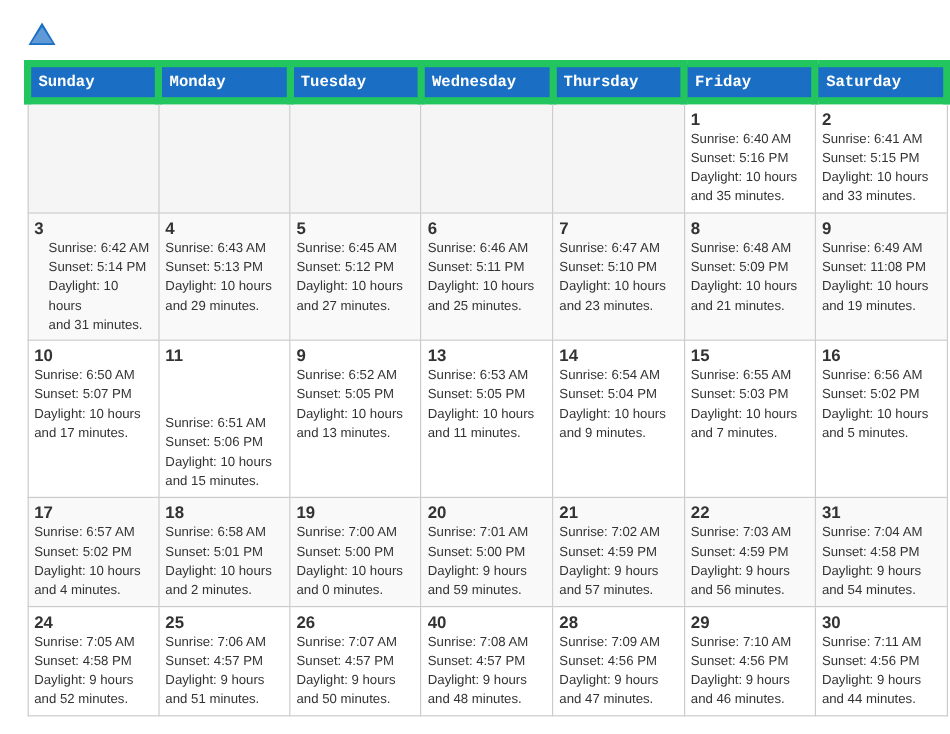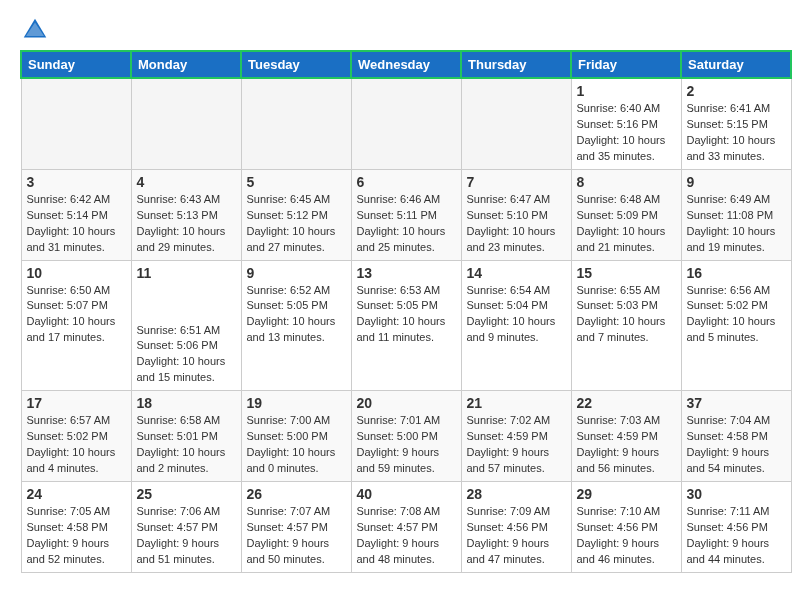--- a/index.html
+++ b/index.html
@@ -13,21 +13,21 @@
     .logo-blue { font-size: 18px; font-weight: bold; color: #1a6fc4; }
     .logo-icon { width: 30px; height: 30px; margin-right: 4px; }
     
     .title-section { text-align: right; }
     .month-title { font-size: 36px; font-weight: bold; color: #333; }
     .location { font-size: 16px; color: #555; }
     
     .calendar { width: 100%; border-collapse: collapse; margin: 0 10px; }
     .calendar-wrapper { padding: 0 10px 10px 10px; }
     
-    .calendar th { background: #1a6fc4; color: #fff; text-align: left; padding: 5px 6px; font-size: 13px; border: 2px solid #22c55e; }
+    .calendar th { background: #1a6fc4; color: #fff; text-align: left; padding: 5px 6px; font-size: 13px; border: 6px solid #22c55e; font-family: Liberation Mono, monospace; }
     .calendar td { border: 1px solid #ccc; vertical-align: top; padding: 4px 5px; width: 110px; min-height: 80px; font-size: 11px; color: #333; background: #fff; }
     .calendar td.empty { background: #f5f5f5; }
     .calendar tr:nth-child(even) td:not(.empty) { background: #f9f9f9; }
     
     .day-num { font-size: 14px; font-weight: bold; color: #333; display: block; margin-bottom: 2px; }
     .day-info { font-size: 11px; line-height: 1.45; color: #333; }
   </style>
 </head>
 <body>
 
@@ -79,21 +79,21 @@
             <span class="day-num">2</span>
             <div class="day-info" style="white-space: pre-line;">Sunrise: 6:41 AM
 Sunset: 5:15 PM
 Daylight: 10 hours
 and 33 minutes.</div>
           </td>
         </tr>
         <tr>
           <td>
             <span class="day-num">3</span>
-            <div class="day-info" style="white-space: pre-line;">Sunrise: 6:42 AM
+            <div class="day-info" style="white-space: pre-line; margin-left: 12px;">Sunrise: 6:42 AM
 Sunset: 5:14 PM
 Daylight: 10 hours
 and 31 minutes.</div>
           </td>
           <td>
             <span class="day-num">4</span>
             <div class="day-info" style="white-space: pre-line;">Sunrise: 6:43 AM
 Sunset: 5:13 PM
 Daylight: 10 hours
 and 29 minutes.</div>
@@ -222,21 +222,21 @@
 and 57 minutes.</div>
           </td>
           <td>
             <span class="day-num">22</span>
             <div class="day-info" style="white-space: pre-line;">Sunrise: 7:03 AM
 Sunset: 4:59 PM
 Daylight: 9 hours
 and 56 minutes.</div>
           </td>
           <td>
-            <span class="day-num">37</span>
+            <span class="day-num">31</span>
             <div class="day-info" style="white-space: pre-line;">Sunrise: 7:04 AM
 Sunset: 4:58 PM
 Daylight: 9 hours
 and 54 minutes.</div>
           </td>
         </tr>
         <tr>
           <td>
             <span class="day-num">24</span>
             <div class="day-info" style="white-space: pre-line;">Sunrise: 7:05 AM

